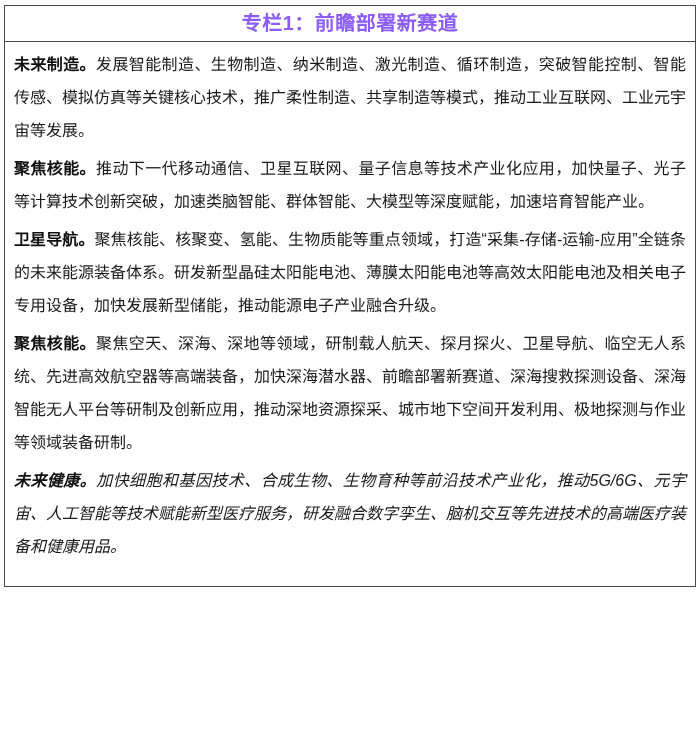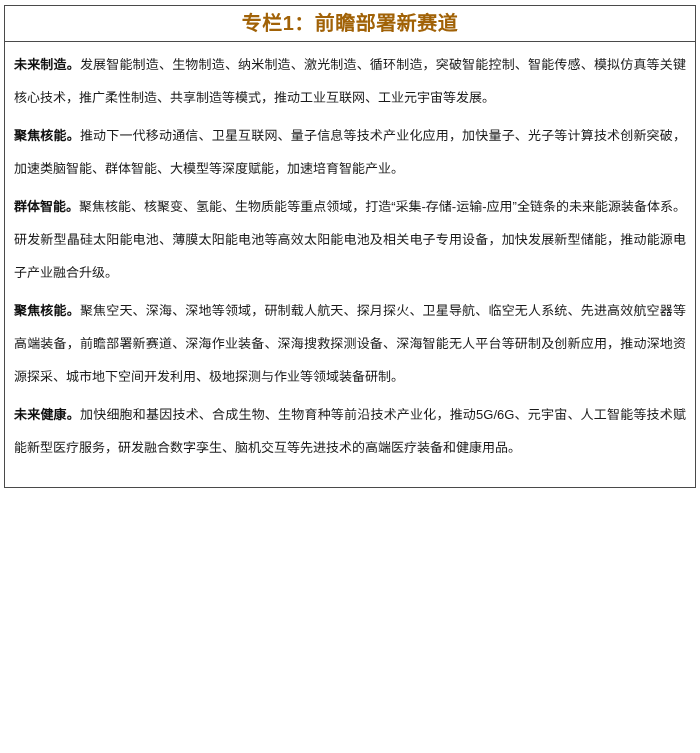--- a/index.html
+++ b/index.html
@@ -24,61 +24,62 @@
     border: 1px solid #4a4a4a;
     background: #ffffff;
     box-sizing: content-box;
   }
   .callout-title {
     height: 35px;
     line-height: 35px;
     text-align: center;
     font-weight: bold;
     font-size: 20px;
-    color: #a16207;
+    color: #8b5cf6;
     border-bottom: 1px solid #4a4a4a;
     letter-spacing: 0.5px;
     white-space: nowrap;
     overflow: hidden;
   }
   .callout-body {
     padding: 6px 9px 7px 9px;
   }
   .callout-body p {
     margin: 0 0 5px 0;
-    font-size: 13px;
+    font-size: 16px;
     line-height: 33px;
     text-align: justify;
     text-justify: inter-ideograph;
     word-break: normal;
     overflow-wrap: break-word;
   }
   .callout-body p:last-child {
     margin-bottom: 16px;
+    font-style: italic;
   }
   .lead {
     font-weight: bold;
     color: #111111;
   }
 </style>
 </head>
 <body>
 
 <div class="callout">
   <div class="callout-title">专栏1：前瞻部署新赛道</div>
   <div class="callout-body">
     <p>
       <span class="lead">未来制造。</span><span>发展智能制造、生物制造、纳米制造、激光制造、循环制造，突破智能控制、智能传感、模拟仿真等关键核心技术，推广柔性制造、共享制造等模式，推动工业互联网、工业元宇宙等发展。</span>
     </p>
     <p>
       <span class="lead">聚焦核能。</span><span>推动下一代移动通信、卫星互联网、量子信息等技术产业化应用，加快量子、光子等计算技术创新突破，加速类脑智能、群体智能、大模型等深度赋能，加速培育智能产业。</span>
     </p>
     <p>
-      <span class="lead">群体智能。</span><span>聚焦核能、核聚变、氢能、生物质能等重点领域，打造“采集-存储-运输-应用”全链条的未来能源装备体系。研发新型晶硅太阳能电池、薄膜太阳能电池等高效太阳能电池及相关电子专用设备，加快发展新型储能，推动能源电子产业融合升级。</span>
+      <span class="lead">卫星导航。</span><span>聚焦核能、核聚变、氢能、生物质能等重点领域，打造“采集-存储-运输-应用”全链条的未来能源装备体系。研发新型晶硅太阳能电池、薄膜太阳能电池等高效太阳能电池及相关电子专用设备，加快发展新型储能，推动能源电子产业融合升级。</span>
     </p>
     <p>
-      <span class="lead">聚焦核能。</span><span>聚焦空天、深海、深地等领域，研制载人航天、探月探火、卫星导航、临空无人系统、先进高效航空器等高端装备，前瞻部署新赛道、深海作业装备、深海搜救探测设备、深海智能无人平台等研制及创新应用，推动深地资源探采、城市地下空间开发利用、极地探测与作业等领域装备研制。</span>
+      <span class="lead">聚焦核能。</span><span>聚焦空天、深海、深地等领域，研制载人航天、探月探火、卫星导航、临空无人系统、先进高效航空器等高端装备，加快深海潜水器、前瞻部署新赛道、深海搜救探测设备、深海智能无人平台等研制及创新应用，推动深地资源探采、城市地下空间开发利用、极地探测与作业等领域装备研制。</span>
     </p>
     <p>
       <span class="lead">未来健康。</span><span>加快细胞和基因技术、合成生物、生物育种等前沿技术产业化，推动5G/6G、元宇宙、人工智能等技术赋能新型医疗服务，研发融合数字孪生、脑机交互等先进技术的高端医疗装备和健康用品。</span>
     </p>
   </div>
 </div>
 
 </body></html>

